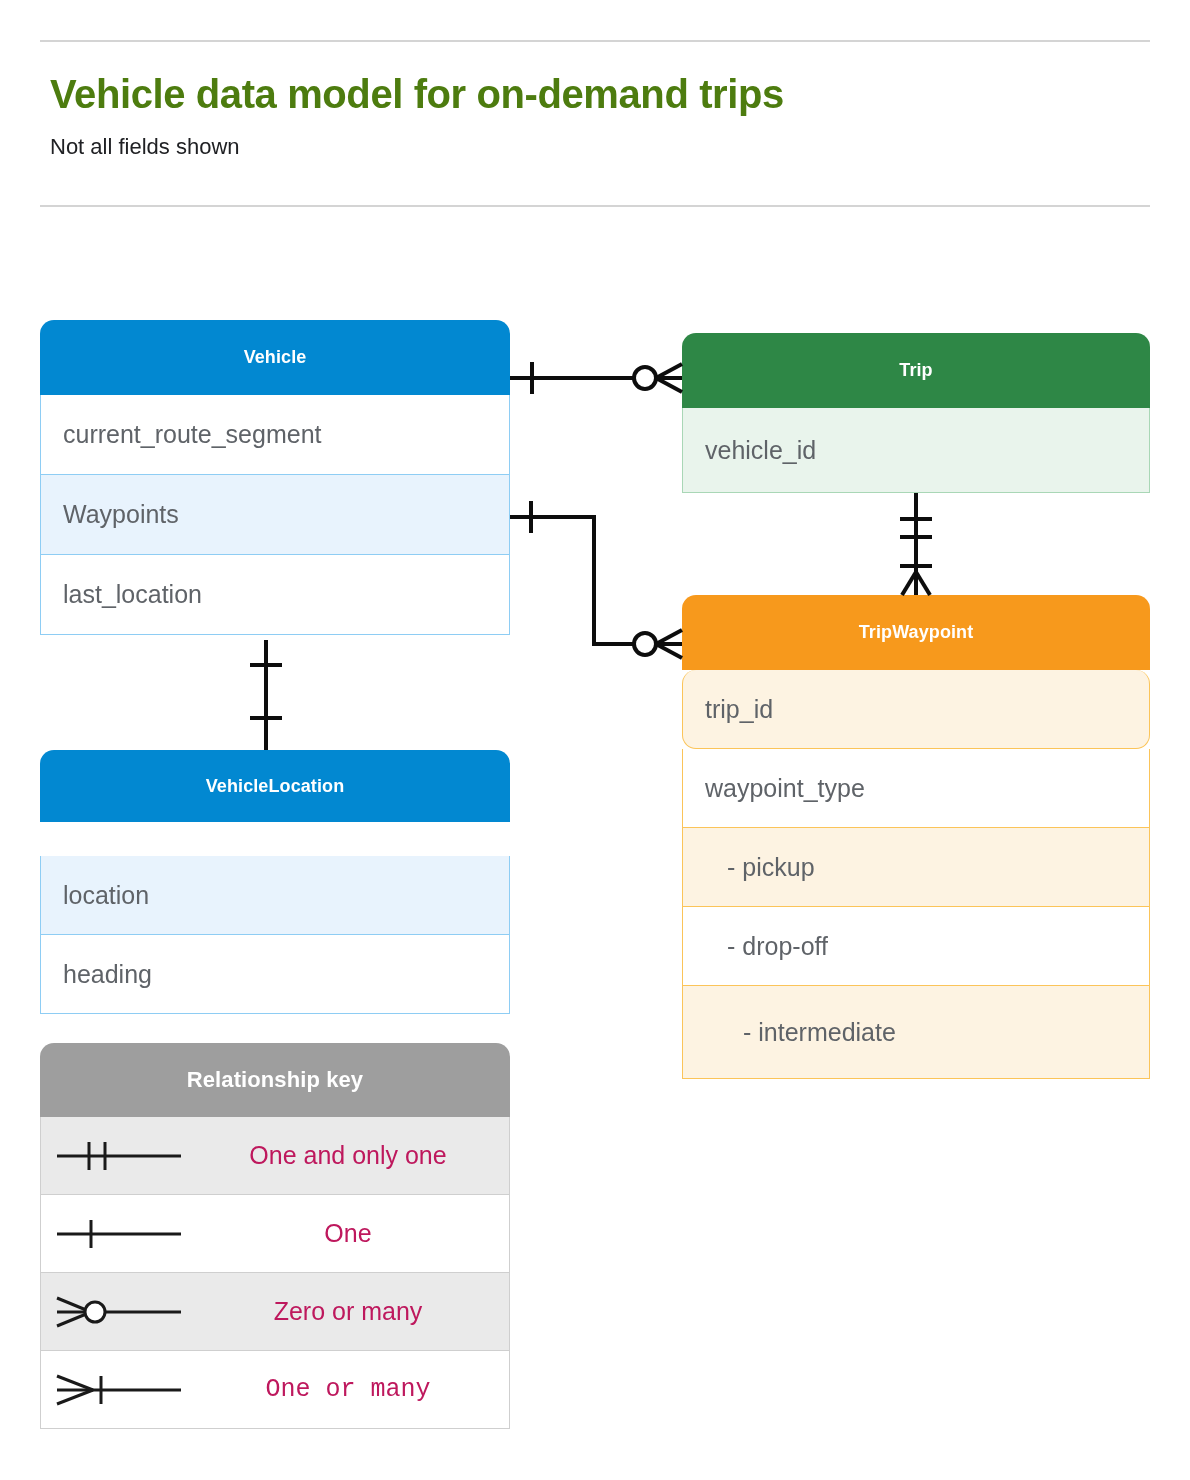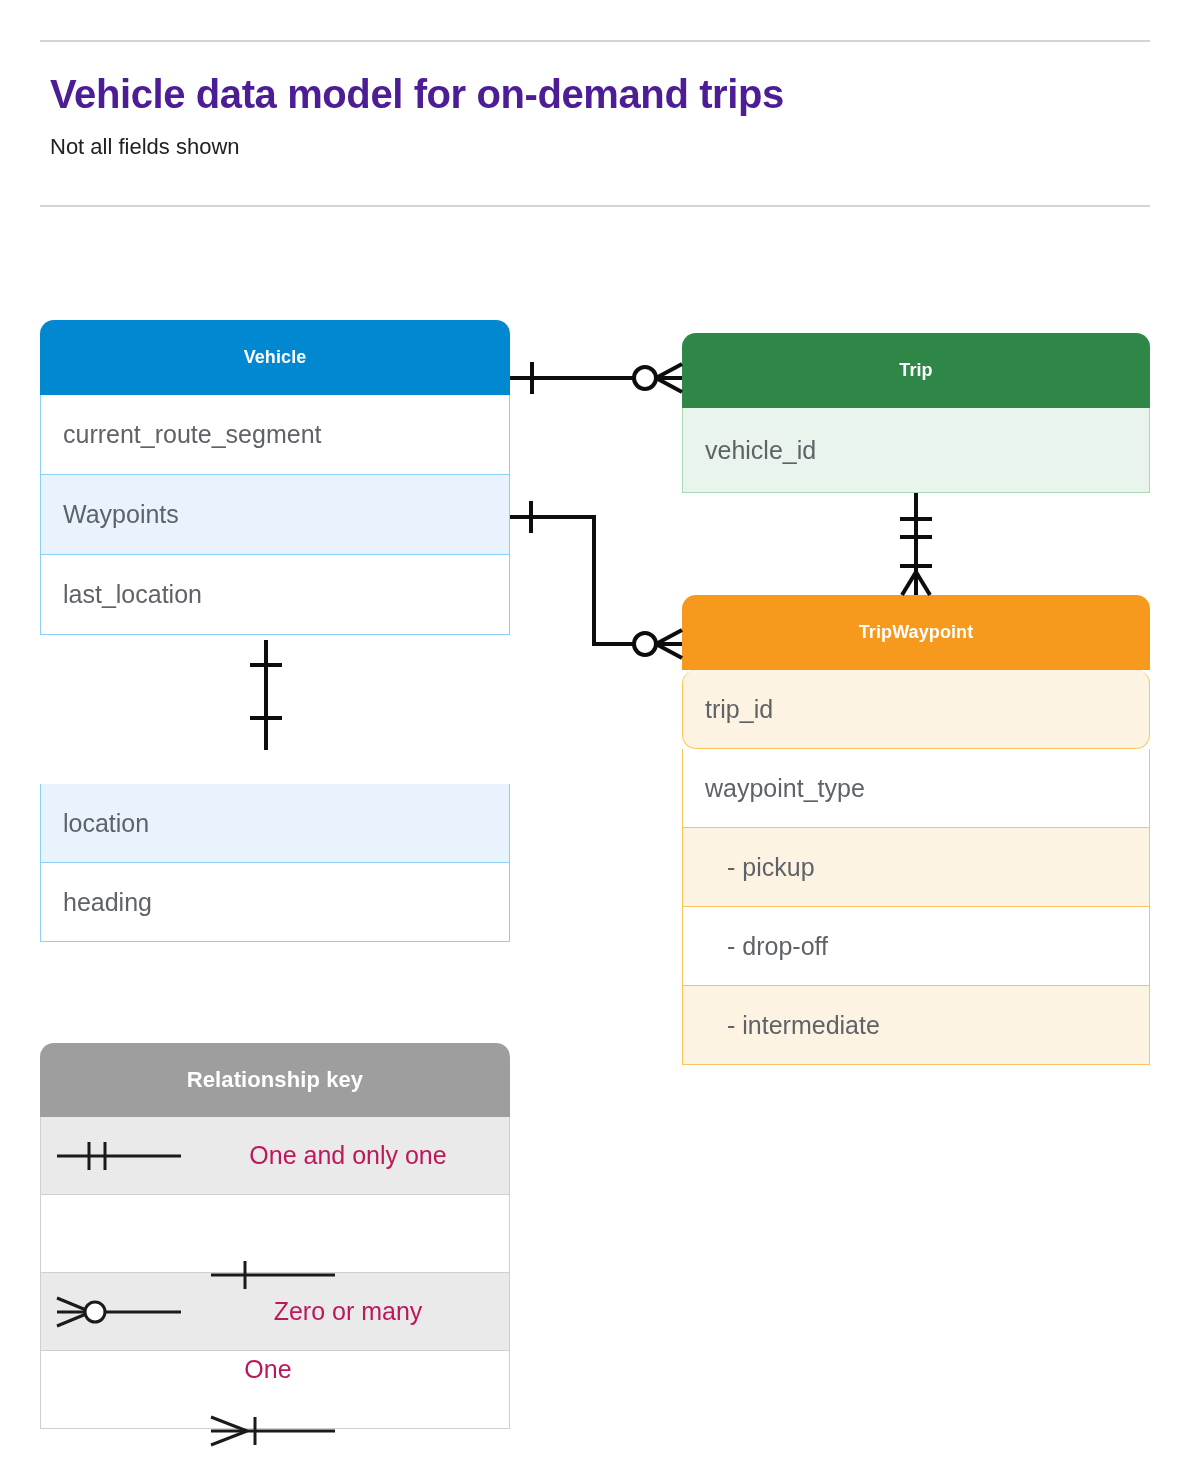--- a/index.html
+++ b/index.html
@@ -29,21 +29,21 @@
   }
   .rule-top { top: 40px; }
   .rule-bottom { top: 205px; }
 
   .doc-title {
     position: absolute;
     left: 50px;
     top: 72px;
     font-size: 40px;
     font-weight: bold;
-    color: #4c1d95;
+    color: #4d7c0f;
     letter-spacing: -0.4px;
     white-space: nowrap;
   }
   .doc-subtitle {
     position: absolute;
     left: 50px;
     top: 134px;
     font-size: 22px;
     color: #202124;
     white-space: nowrap;
@@ -91,21 +91,21 @@
   
   .hdr-orange { background: #f7991c; }
   .row-orange { border-color: #fbc459; }
   .row-orange.alt { background: #fdf3e2; }
   .row-orange.plain { background: #ffffff; }
 
   
   .hdr-gray { background: #9e9e9e; }
   .row-gray { border-color: #cfcfcf; }
   .row-gray.alt { background: #eaeaea; }
-  .row-gray.plain { background: #ffffff; flex-direction: column; }
+  .row-gray.plain { background: #ffffff; }
 
   .legend-row {
     font-size: 25px;
     color: #be185d;
     padding-left: 0;
     justify-content: flex-start;
   }
   .legend-sym {
     width: 160px;
     flex: 0 0 160px;
@@ -150,24 +150,25 @@
     <div class="entity-header hdr-green" style="height:75px;">Trip</div>
     <div class="entity-row row-green alt" style="height:85px;">vehicle_id</div>
   </div>
 
   <div class="entity" style="left:682px; top:595px; width:468px;">
     <div class="entity-header hdr-orange" style="height:75px;">TripWaypoint</div>
     <div class="entity-row row-orange alt" style="height:79px;border-radius:14px;">trip_id</div>
     <div class="entity-row row-orange plain" style="height:79px;">waypoint_type</div>
     <div class="entity-row row-orange alt" style="height:79px; padding-left:44px;">-  pickup</div>
     <div class="entity-row row-orange plain" style="height:79px; padding-left:44px;">-  drop-off</div>
-    <div class="entity-row row-orange alt" style="height:79px; padding-left:44px;">-  intermediate</div>
+    <div class="entity-row row-orange alt" style="height:93px; padding-left:60px;">-  intermediate</div>
   </div>
 
   <div class="entity" style="left:40px; top:750px; width:470px;">
+    <div class="entity-header hdr-blue" style="height:72px;">VehicleLocation</div>
     <div class="entity-row row-blue alt" style="height:79px;margin-top:34px;">location</div>
     <div class="entity-row row-blue plain" style="height:79px;">heading</div>
   </div>
 
   <div class="entity" style="left:40px; top:1043px; width:470px;">
     <div class="entity-header hdr-gray" style="height:74px; font-size:22px;">Relationship key</div>
 
     <div class="entity-row row-gray alt legend-row" style="height:78px;">
       <span class="legend-sym">
         <svg width="140" height="40" viewBox="0 0 140 40">

